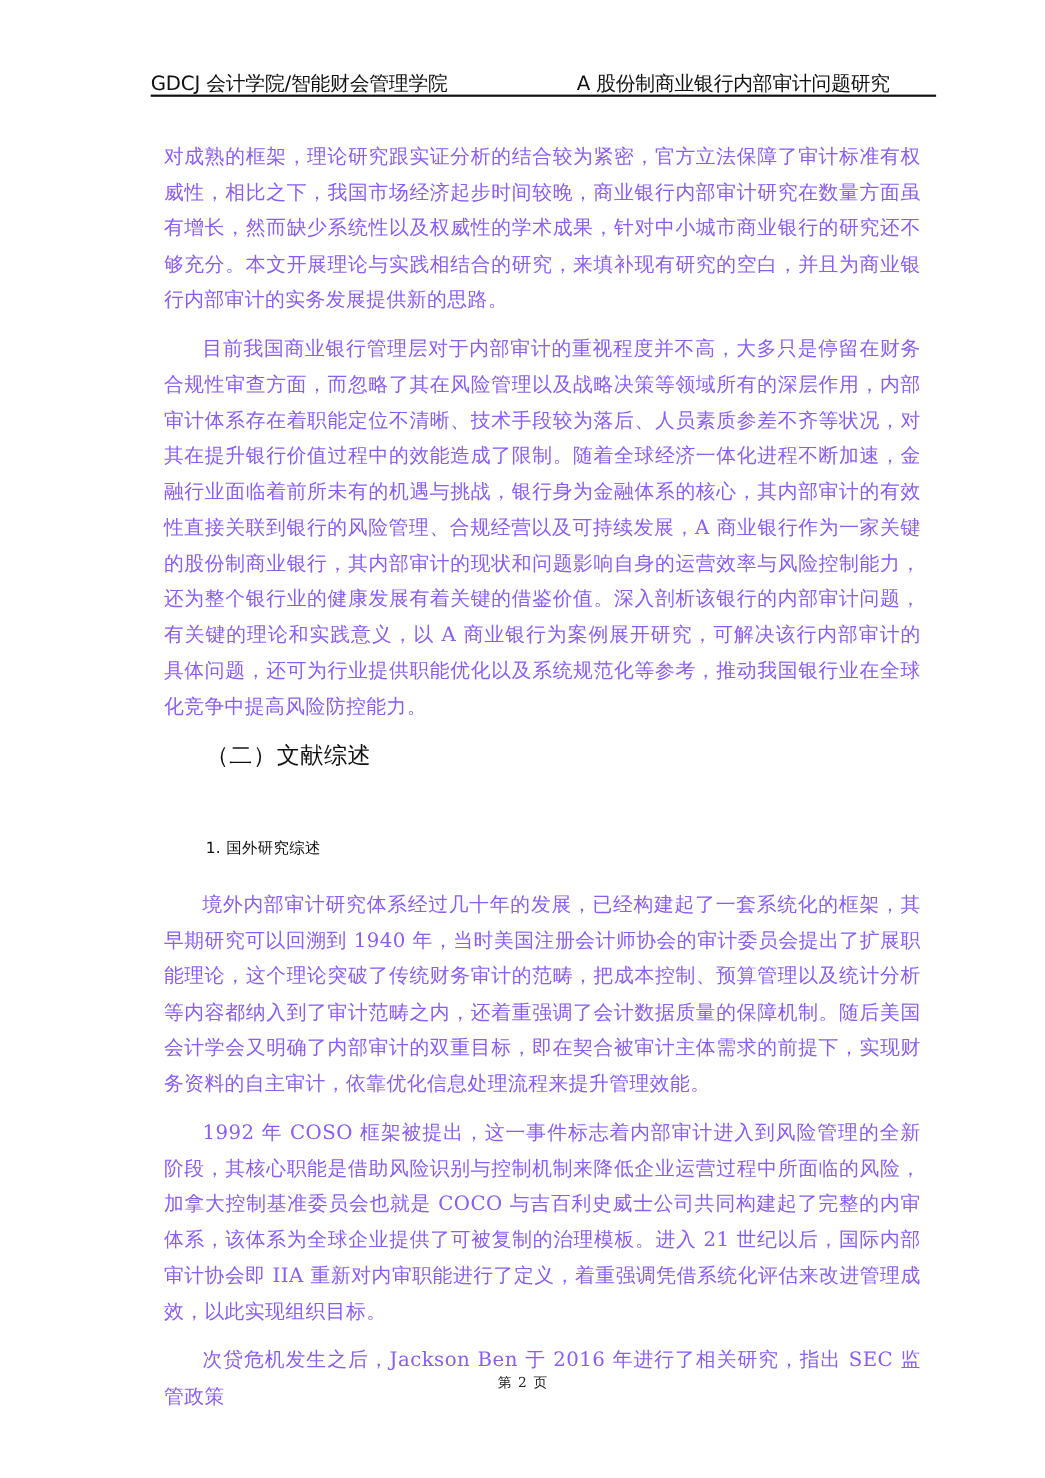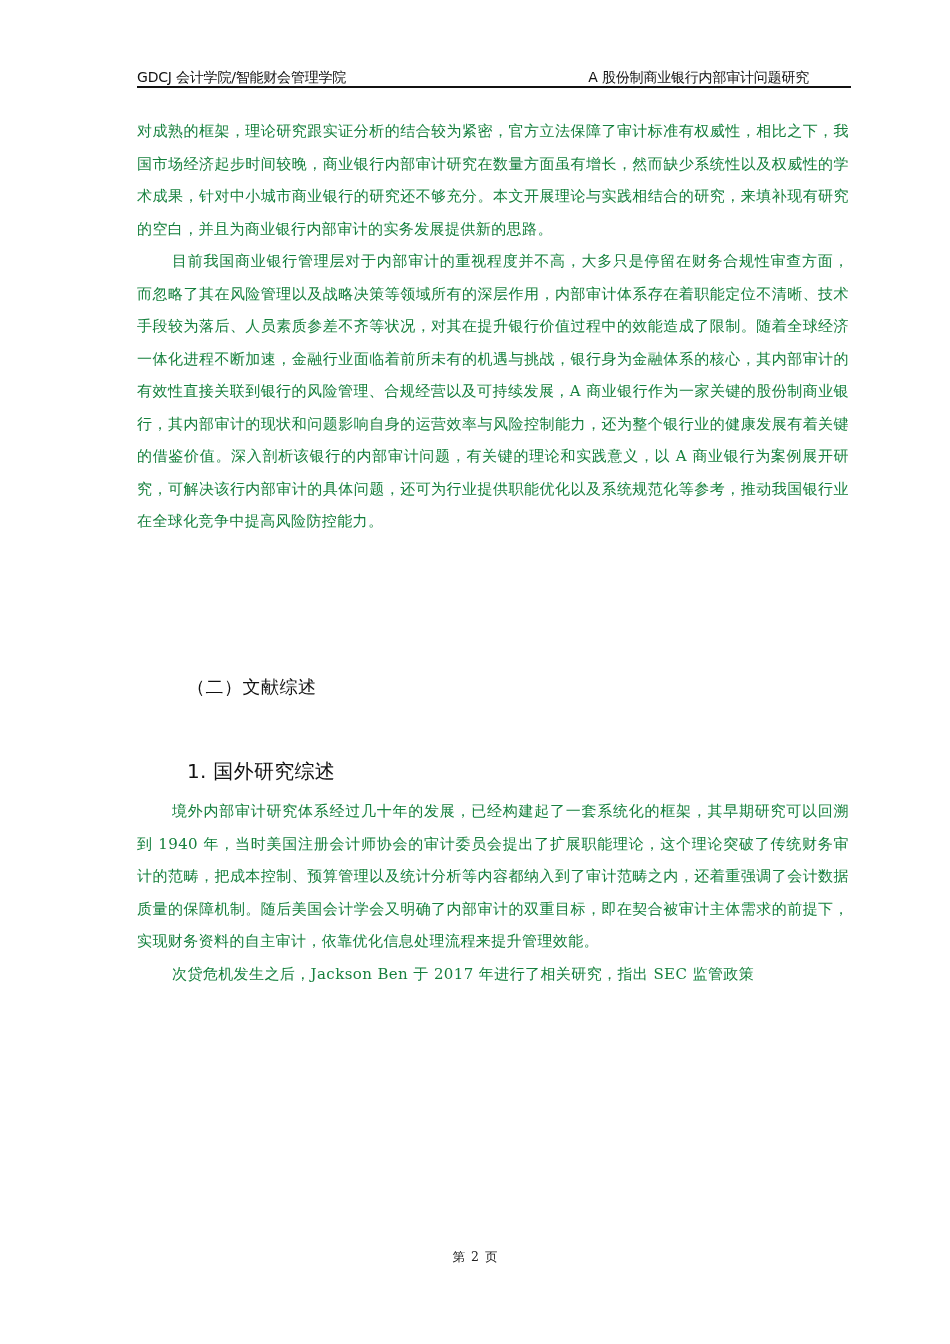--- a/index.html
+++ b/index.html
@@ -1,33 +1,33 @@
 <!DOCTYPE html>
 <html><head>
 <meta charset="utf-8">
 <style>
   html, body { margin: 0; padding: 0; background: #ffffff; }
   body { width: 950px; height: 1344px; position: relative; overflow: hidden;
          font-family: "DejaVu Serif", "Liberation Serif", serif; color: #111; }
   .page { position: absolute; left: 0; top: 0; width: 950px; height: 1344px; background: #fff; }
   .header { position: absolute; left: 137px; top: 68px; width: 714px; height: 18px;
-            font-family: "DejaVu Sans", "Liberation Sans", sans-serif; font-size: 14px;
+            font-family: "DejaVu Sans", "Liberation Sans", sans-serif; font-size: 18px;
             line-height: 18px; color: #111; }
   .header .left { position: absolute; left: 0; top: 0; letter-spacing: -0.2px; }
   .header .right { position: absolute; right: 42px; top: 0; letter-spacing: -0.2px; text-align: right; }
   .header-rule { position: absolute; left: 137px; top: 86px; width: 714px; height: 0;
                  border-top: 2px solid #111; }
   .body { position: absolute; left: 137px; width: 712px; }
-  .para { margin: 0; font-size: 15px; line-height: 32.5px; text-align: justify;
-          text-align-last: left; letter-spacing: 0.4px; color: #15803d; word-break: break-all; }
+  .para { margin: 12px; font-size: 18px; line-height: 32.5px; text-align: justify;
+          text-align-last: left; letter-spacing: 0.4px; color: #8b5cf6; word-break: break-all; }
   .indent { text-indent: 35px; }
   .h2 { position: absolute; left: 187px; top: 672px; font-family: "DejaVu Sans", "Liberation Sans", sans-serif;
-        font-size: 18px; line-height: 30px; color: #111; letter-spacing: 0.5px; }
+        font-size: 21px; line-height: 30px; color: #111; letter-spacing: 0.5px; }
   .h3 { position: absolute; left: 187px; top: 756px; font-family: "DejaVu Sans", "Liberation Sans", sans-serif;
-        font-size: 20px; line-height: 30px; color: #111; letter-spacing: 0.3px; }
+        font-size: 14px; line-height: 30px; color: #111; letter-spacing: 0.3px; }
   .footer { position: absolute; left: 0; width: 950px; top: 1248px; text-align: center;
             font-size: 12.5px; line-height: 18px; color: #222; }
   .footer span { margin: 0 3px; }
 </style>
 </head>
 <body>
 
 <div class="page">
 
   <div class="header">
@@ -40,20 +40,21 @@
     <p class="para">对成熟的框架，理论研究跟实证分析的结合较为紧密，官方立法保障了审计标准有权威性，相比之下，我国市场经济起步时间较晚，商业银行内部审计研究在数量方面虽有增长，然而缺少系统性以及权威性的学术成果，针对中小城市商业银行的研究还不够充分。本文开展理论与实践相结合的研究，来填补现有研究的空白，并且为商业银行内部审计的实务发展提供新的思路。</p>
     <p class="para indent">目前我国商业银行管理层对于内部审计的重视程度并不高，大多只是停留在财务合规性审查方面，而忽略了其在风险管理以及战略决策等领域所有的深层作用，内部审计体系存在着职能定位不清晰、技术手段较为落后、人员素质参差不齐等状况，对其在提升银行价值过程中的效能造成了限制。随着全球经济一体化进程不断加速，金融行业面临着前所未有的机遇与挑战，银行身为金融体系的核心，其内部审计的有效性直接关联到银行的风险管理、合规经营以及可持续发展，A 商业银行作为一家关键的股份制商业银行，其内部审计的现状和问题影响自身的运营效率与风险控制能力，还为整个银行业的健康发展有着关键的借鉴价值。深入剖析该银行的内部审计问题，有关键的理论和实践意义，以 A 商业银行为案例展开研究，可解决该行内部审计的具体问题，还可为行业提供职能优化以及系统规范化等参考，推动我国银行业在全球化竞争中提高风险防控能力。</p>
   </div>
 
   <div class="h2">（二）文献综述</div>
 
   <div class="h3">1. 国外研究综述</div>
 
   <div class="body" style="top:795px;">
     <p class="para indent">境外内部审计研究体系经过几十年的发展，已经构建起了一套系统化的框架，其早期研究可以回溯到 1940 年，当时美国注册会计师协会的审计委员会提出了扩展职能理论，这个理论突破了传统财务审计的范畴，把成本控制、预算管理以及统计分析等内容都纳入到了审计范畴之内，还着重强调了会计数据质量的保障机制。随后美国会计学会又明确了内部审计的双重目标，即在契合被审计主体需求的前提下，实现财务资料的自主审计，依靠优化信息处理流程来提升管理效能。</p>
-    <p class="para indent">次贷危机发生之后，Jackson Ben 于 2017 年进行了相关研究，指出 SEC 监管政策</p>
+    <p class="para indent">1992 年 COSO 框架被提出，这一事件标志着内部审计进入到风险管理的全新阶段，其核心职能是借助风险识别与控制机制来降低企业运营过程中所面临的风险，加拿大控制基准委员会也就是 COCO 与吉百利史威士公司共同构建起了完整的内审体系，该体系为全球企业提供了可被复制的治理模板。进入 21 世纪以后，国际内部审计协会即 IIA 重新对内审职能进行了定义，着重强调凭借系统化评估来改进管理成效，以此实现组织目标。</p>
+    <p class="para indent">次贷危机发生之后，Jackson Ben 于 2016 年进行了相关研究，指出 SEC 监管政策</p>
   </div>
 
   <div class="footer">
     <span>第</span><span>2</span><span>页</span>
   </div>
 
 </div>
 
 </body></html>

